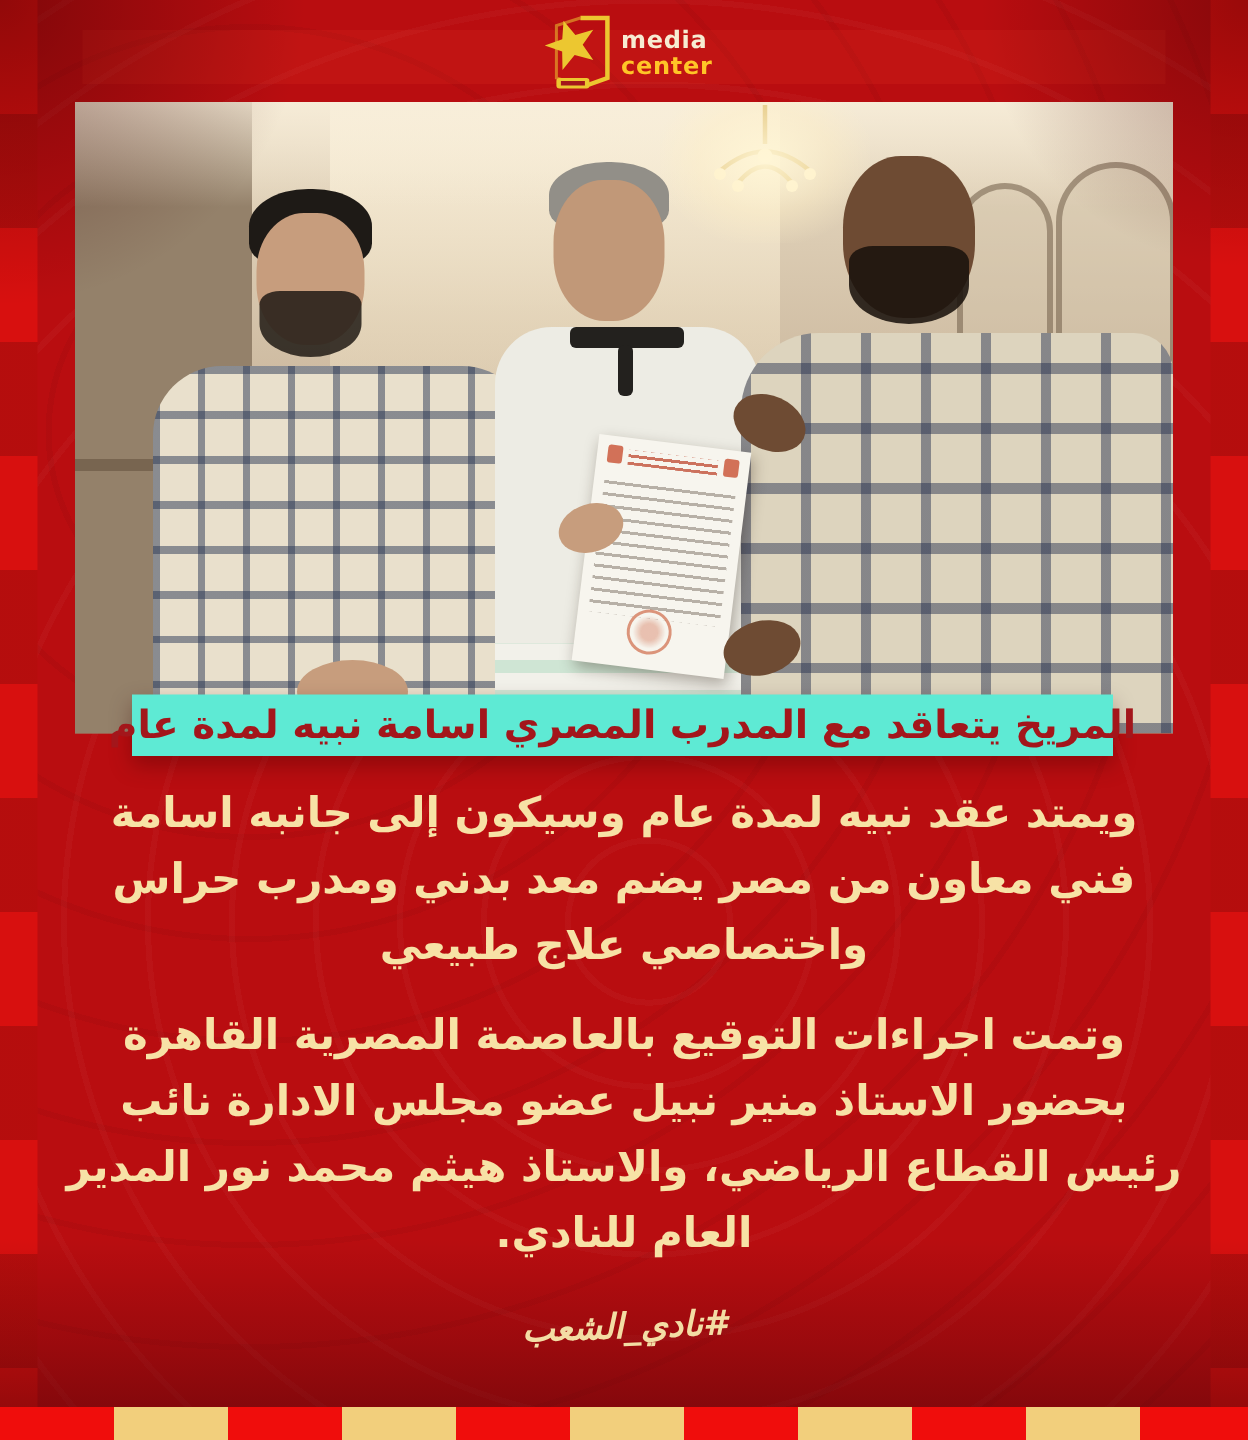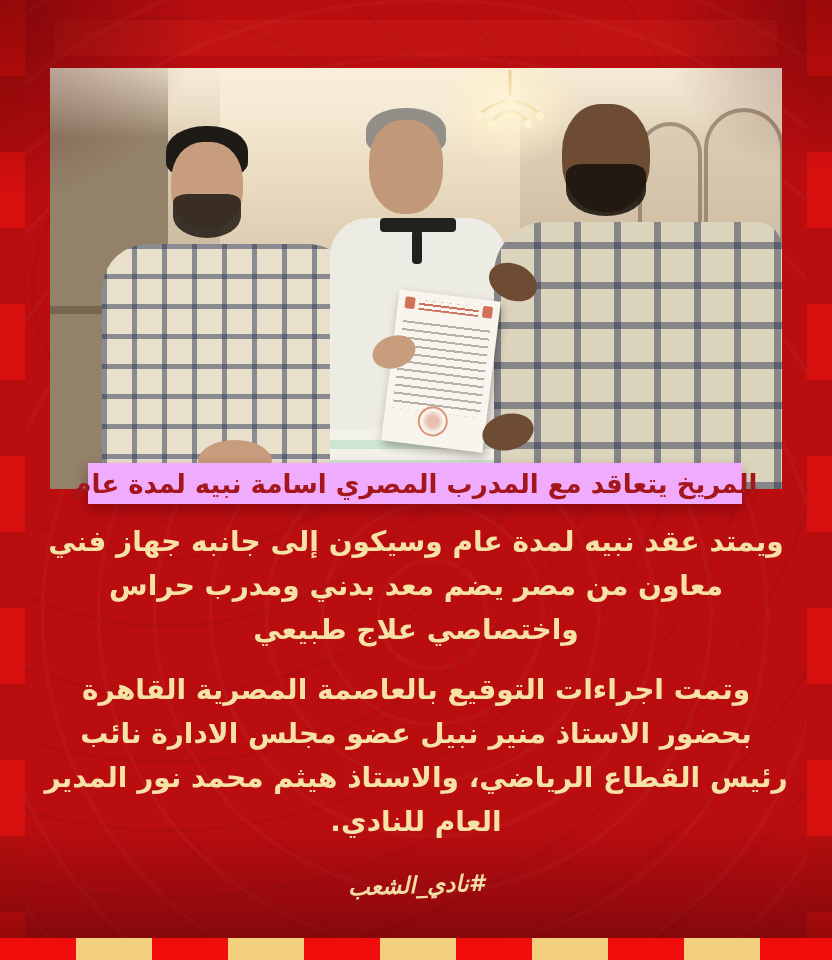--- a/index.html
+++ b/index.html
@@ -119,21 +119,21 @@
   .doc-body{height:92px;
     background:repeating-linear-gradient(0deg, rgba(0,0,0,0) 0 6px, rgba(120,108,96,.5) 6px 8px);}
   .doc-stamp{
     position:absolute;left:34px;bottom:10px;width:26px;height:26px;border-radius:50%;
     border:2px solid rgba(205,95,60,.65);
     background:radial-gradient(circle, rgba(205,95,60,.35) 0 30%, rgba(0,0,0,0) 60%);
   }
   
   .headline-bar{
     position:absolute;left:88px;top:463px;width:654px;height:41px;z-index:6;
-    background:#f0abfc;display:flex;align-items:center;justify-content:center;
+    background:#5eead4;display:flex;align-items:center;justify-content:center;
     box-shadow:0 6px 14px rgba(60,0,0,.35);
   }
   .headline-text{
     color:#a3161b;font-weight:bold;font-size:26px;white-space:nowrap;direction:rtl;
   }
   
   .article{
     position:absolute;left:40px;top:520px;width:752px;z-index:4;
     direction:rtl;text-align:center;color:#f7e2a6;font-weight:bold;
   }
@@ -150,20 +150,35 @@
 </head>
 <body>
 
 <div class="canvas">
 
   <div class="bg-texture"></div>
   <div class="top-band"></div>
   <div class="edge-strip edge-left"></div>
   <div class="edge-strip edge-right"></div>
 
+  <div class="logo">
+    <svg class="logo-mark" viewBox="0 0 52 54">
+      <path d="M30 4 L48 4 L48 44 L34 49" fill="none" stroke="#ecc730" stroke-width="3"></path>
+      <path d="M30 4 L14 9 L14 44 L30 49" fill="none" stroke="#ecc730" stroke-width="2" opacity=".55"></path>
+      <g transform="translate(24,22) rotate(-18)">
+        <path d="M0,-17 L4.6,-5.6 L17,-5.2 L7.2,2.2 L10.8,14 L0,7 L-10.8,14 L-7.2,2.2 L-17,-5.2 L-4.6,-5.6 Z" fill="#ecc730"></path>
+      </g>
+      <rect x="14" y="44" width="22" height="7" rx="2" fill="#ecc730"></rect>
+      <rect x="17" y="46" width="16" height="3" fill="#a3161b"></rect>
+    </svg>
+    <div class="logo-text">
+      <span class="logo-media">media</span>
+      <span class="logo-center">center</span>
+    </div>
+  </div>
 
   <div class="photo">
     <div class="wood-wall"></div>
     <div class="shelf-line"></div>
     <div class="hall-glow"></div>
     <div class="ceiling"></div>
 
     <div class="chandelier">
       <div class="chandelier-glow"></div>
       <svg width="104" height="74" viewBox="0 0 104 74">
@@ -218,21 +233,21 @@
     <div class="hand" style="left:322px;top:268px;width:44px;height:32px;background:#c79d7d;transform:rotate(-18deg);"></div>
     <div class="hand" style="left:438px;top:196px;width:50px;height:36px;background:#6e4b33;transform:rotate(24deg);"></div>
     <div class="hand" style="left:432px;top:346px;width:52px;height:36px;background:#6e4b33;transform:rotate(-14deg);"></div>
   </div>
 
   <div class="headline-bar">
     <span class="headline-text">المريخ يتعاقد مع المدرب المصري اسامة نبيه لمدة عام</span>
   </div>
 
   <div class="article">
-    <p>ويمتد عقد نبيه لمدة عام وسيكون إلى جانبه جهاز فني معاون من مصر يضم معد بدني ومدرب حراس واختصاصي علاج طبيعي</p>
+    <p>ويمتد عقد نبيه لمدة عام وسيكون إلى جانبه اسامة فني معاون من مصر يضم معد بدني ومدرب حراس واختصاصي علاج طبيعي</p>
     <p>وتمت اجراءات التوقيع بالعاصمة المصرية القاهرة بحضور الاستاذ منير نبيل عضو مجلس الادارة نائب رئيس القطاع الرياضي، والاستاذ هيثم محمد نور المدير العام للنادي.</p>
   </div>
 
   <div class="hashtag-row">
     <span class="hashtag">#نادي_الشعب</span>
   </div>
 
   <div class="vignette"></div>
   <div class="checker-row"></div>
 </div>

